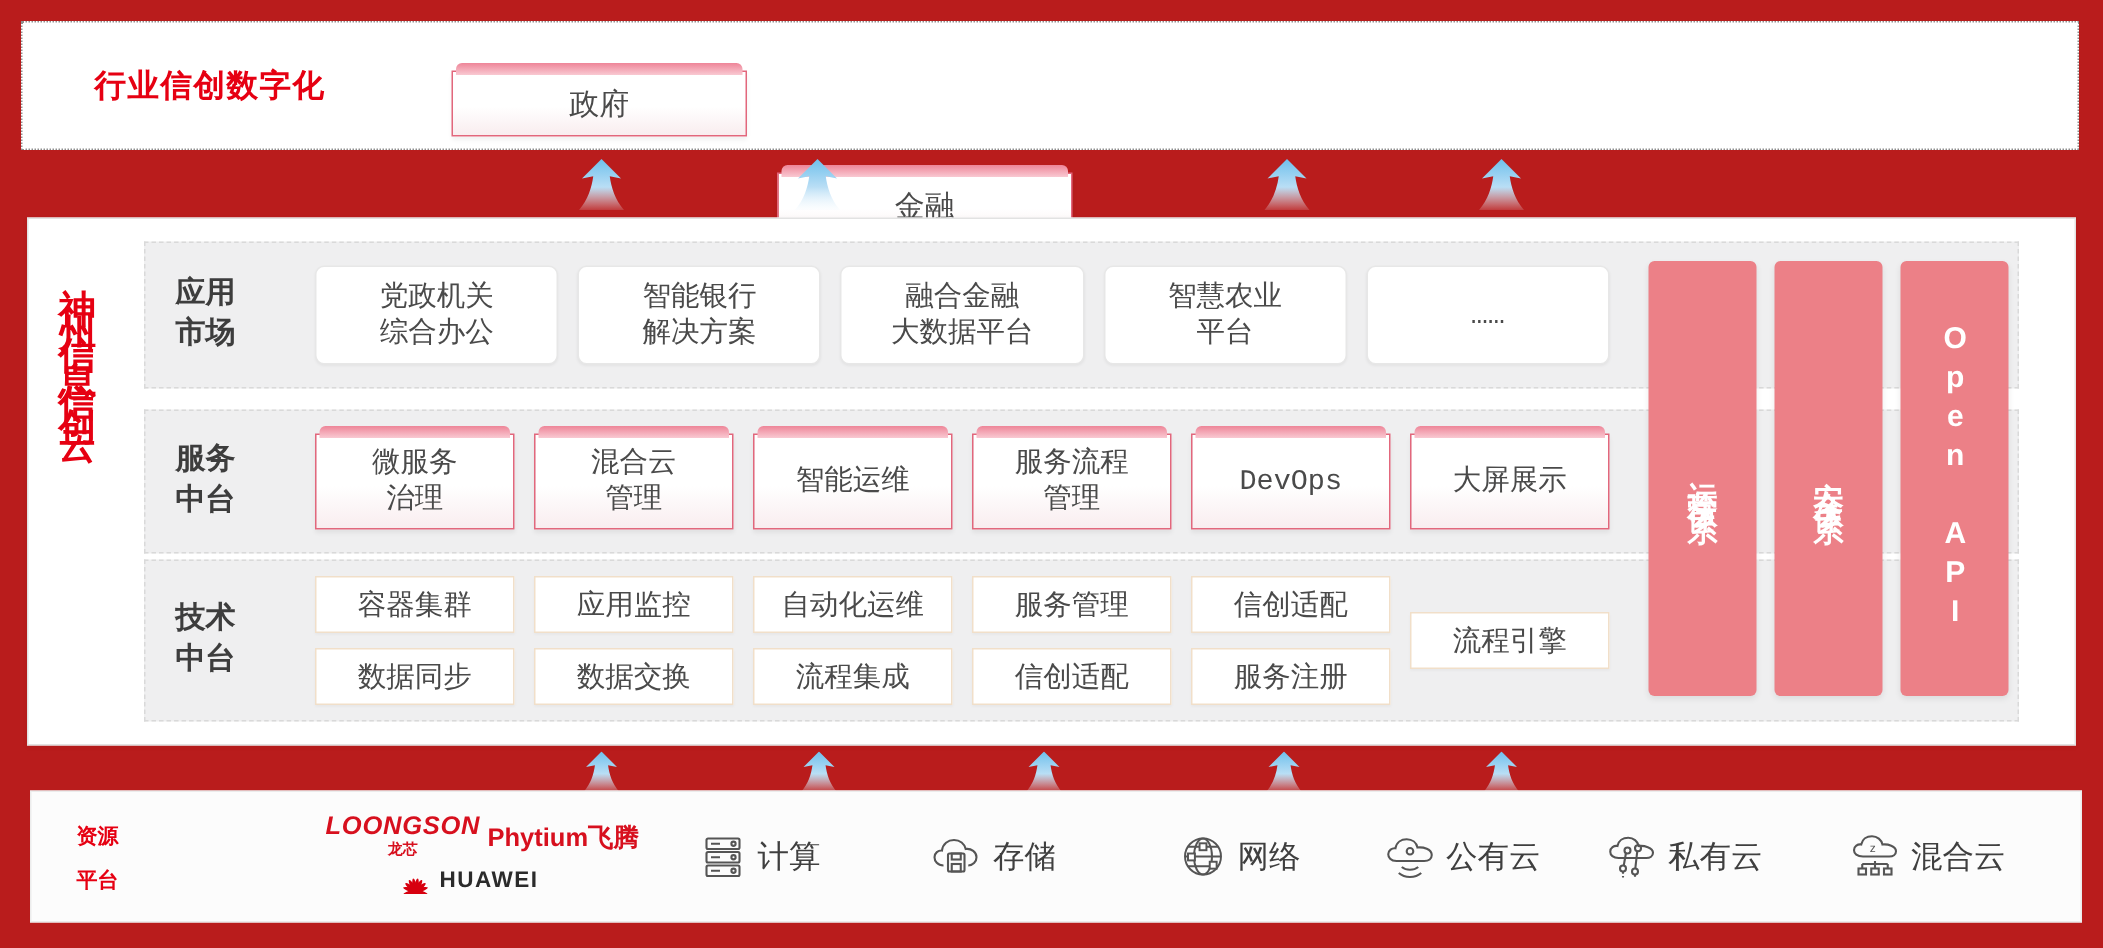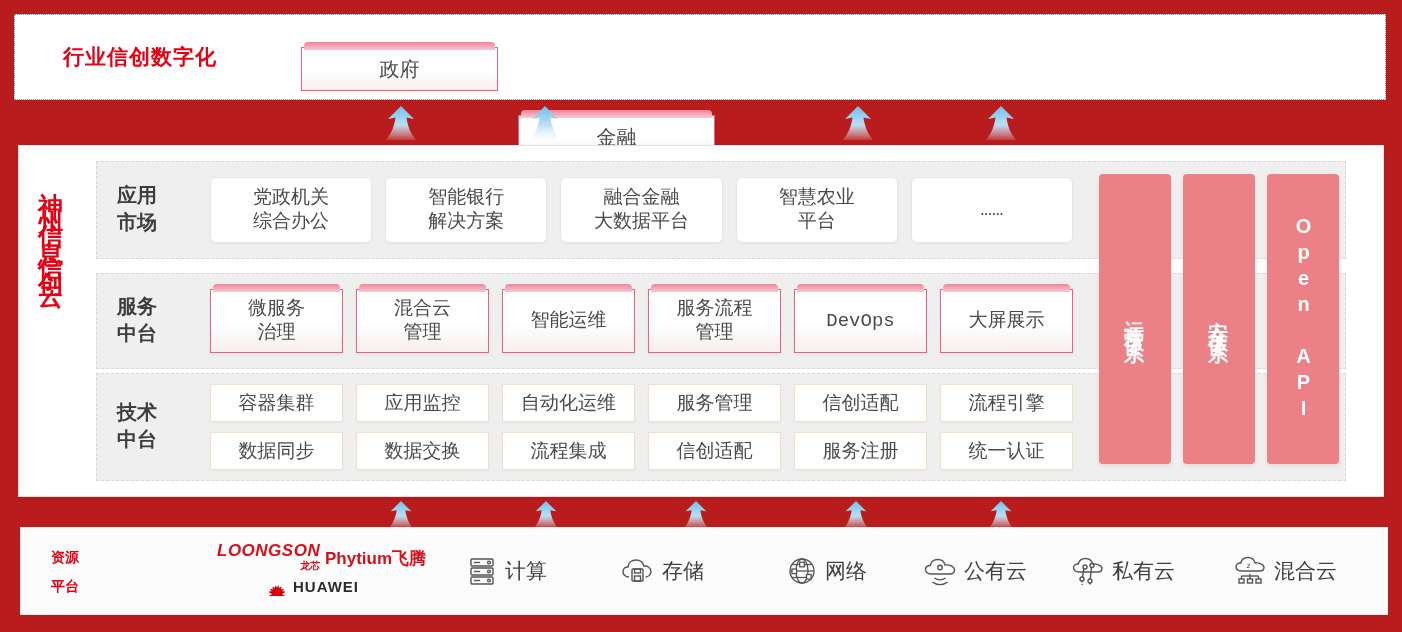--- a/index.html
+++ b/index.html
@@ -58,21 +58,21 @@
           box-shadow:0 2px 4px rgba(0,0,0,.08); }
   .vbar-1 { left:1080px; } .vbar-2 { left:1164px; } .vbar-3 { left:1248px; letter-spacing:4px; }
 
   
   .res-box { position:absolute; left:20px; top:527px; width:1368px; height:88px;
              background:#fcfcfc; border:1px solid #ececec; }
   .res-label { position:absolute; left:30px; top:15px; font-size:14px; font-weight:bold;
                color:#e60012; line-height:29px; white-space:pre-line; }
   .logo-loongson { position:absolute; left:196px; top:13px; text-align:center; color:#d7101e; }
   .logo-loongson .big { font-size:17px; font-weight:bold; font-style:italic; letter-spacing:.5px; }
-  .logo-loongson .small { font-size:10px; font-weight:bold; margin-top:-2px;text-align:right; }
+  .logo-loongson .small { font-size:10px; font-weight:bold; margin-top:-2px; }
   .logo-phytium { position:absolute; left:304px; top:19px; color:#d7101e; font-size:17px; font-weight:bold; }
   .logo-huawei { position:absolute; left:244px; top:49px; display:flex; align-items:center; gap:4px; }
   .logo-huawei .hw-text { font-size:15px; font-weight:bold; color:#2b2b2b; letter-spacing:1px; }
   .res-item { position:absolute; top:27px; display:flex; align-items:center; gap:7px;
               font-size:21px; color:#3f3f3f; }
   .res-item svg { display:block; }
   .defs-holder { position:absolute; width:0; height:0; overflow:hidden; }
 </style>
 </head>
 <body>
@@ -160,21 +160,20 @@
       <div class="tech-col">
         <div class="techbox">服务管理</div>
         <div class="techbox">信创适配</div>
       </div>
       <div class="tech-col">
         <div class="techbox">信创适配</div>
         <div class="techbox">服务注册</div>
       </div>
       <div class="tech-col">
         <div class="techbox">流程引擎</div>
-        <div class="techbox">统一认证</div>
       </div>
     </div>
 
     <div class="vbar vbar-1">运营体系</div>
     <div class="vbar vbar-2">安全体系</div>
     <div class="vbar vbar-3">Open API</div>
   </div>
 
   <svg class="arrow" style="left:383px;top:501px" width="34" height="27" viewBox="0 0 36 34">
       <path fill="url(#arrowGrad)" d="M18 0 L31 13 L23.5 11.5 C24.5 19 27 27 33 34 L3 34 C9 27 11.5 19 12.5 11.5 L5 13 Z"></path>

